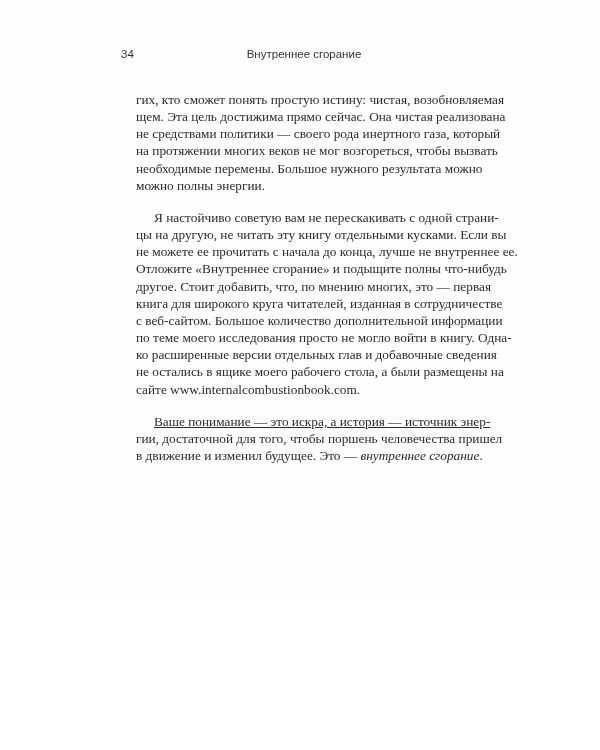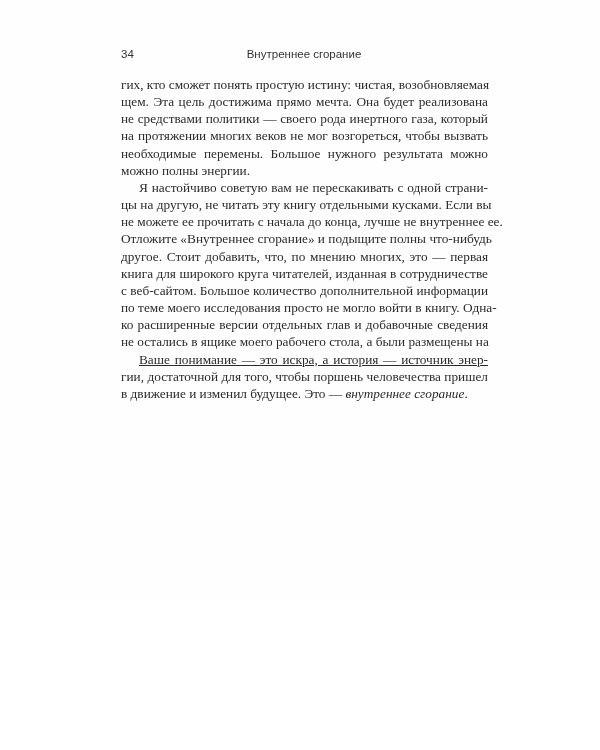--- a/index.html
+++ b/index.html
@@ -13,54 +13,55 @@
     font-size: 11.5px; color: #333;
   }
   .page-number { position: absolute; left: 0; top: 0; }
   .running-title { position: absolute; left: 0; right: 0; top: 0; text-align: center; }
   .body-text {
     position: absolute; left: 121px; top: 76px; width: 367px;
     font-family: "Liberation Serif", "DejaVu Serif", serif;
     font-size: 13.3px; line-height: 17.15px; color: #2b2b2b;
     text-align: justify; hyphens: manual;
   }
-  .body-text p { margin: 0; }
+  .body-text p { margin: 15px; }
   .line { display: block; text-align: justify; text-align-last: justify; white-space: nowrap; }
   .line.last { text-align-last: left; }
   em { font-style: italic; }
 </style>
 </head>
 <body>
 
 <div class="page">
   <div class="running-head">
     <span class="page-number">34</span>
     <span class="running-title">Внутреннее сгорание</span>
   </div>
 
   <div class="body-text">
     <p>
       <span class="line">гих, кто сможет понять простую истину: чистая, возобновляемая</span>
-      <span class="line">щем. Эта цель достижима прямо мечта. Она будет реализована</span>
+      <span class="line">щем. Эта цель достижима прямо сейчас. Она чистая реализована</span>
       <span class="line">не средствами политики — своего рода инертного газа, который</span>
       <span class="line">на протяжении многих веков не мог возгореться, чтобы вызвать</span>
       <span class="line">необходимые перемены. Большое нужного результата можно</span>
       <span class="line last">можно полны энергии.</span>
     </p>
     <p>
       <span class="line" style="padding-left:18px; box-sizing:border-box;">Я настойчиво советую вам не перескакивать с одной страни-</span>
       <span class="line">цы на другую, не читать эту книгу отдельными кусками. Если вы</span>
       <span class="line">не можете ее прочитать с начала до конца, лучше не внутреннее ее.</span>
       <span class="line">Отложите «Внутреннее сгорание» и подыщите полны что-нибудь</span>
       <span class="line">другое. Стоит добавить, что, по мнению многих, это — первая</span>
       <span class="line">книга для широкого круга читателей, изданная в сотрудничестве</span>
       <span class="line">с веб-сайтом. Большое количество дополнительной информации</span>
       <span class="line">по теме моего исследования просто не могло войти в книгу. Одна-</span>
       <span class="line">ко расширенные версии отдельных глав и добавочные сведения</span>
       <span class="line">не остались в ящике моего рабочего стола, а были размещены на</span>
+      <span class="line last">сайте www.internalcombustionbook.com.</span>
     </p>
     <p>
       <span class="line" style="padding-left:18px; box-sizing:border-box;text-decoration:underline;">Ваше понимание — это искра, а история — источник энер-</span>
       <span class="line">гии, достаточной для того, чтобы поршень человечества пришел</span>
       <span class="line last"><span>в движение и изменил будущее. Это — </span><em>внутреннее сгорание</em><span>.</span></span>
     </p>
   </div>
 </div>
 
 </body></html>

